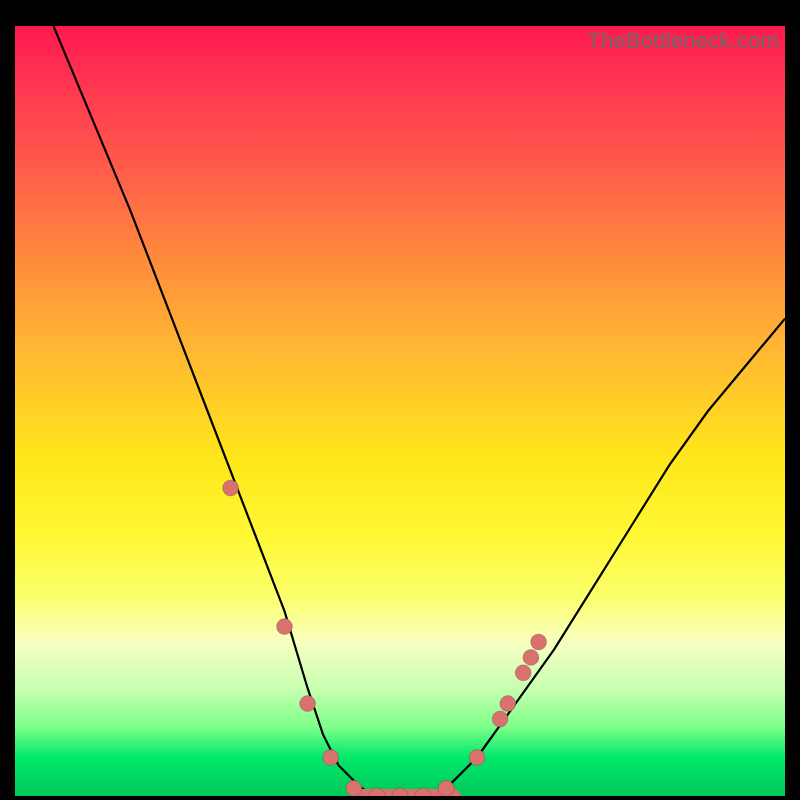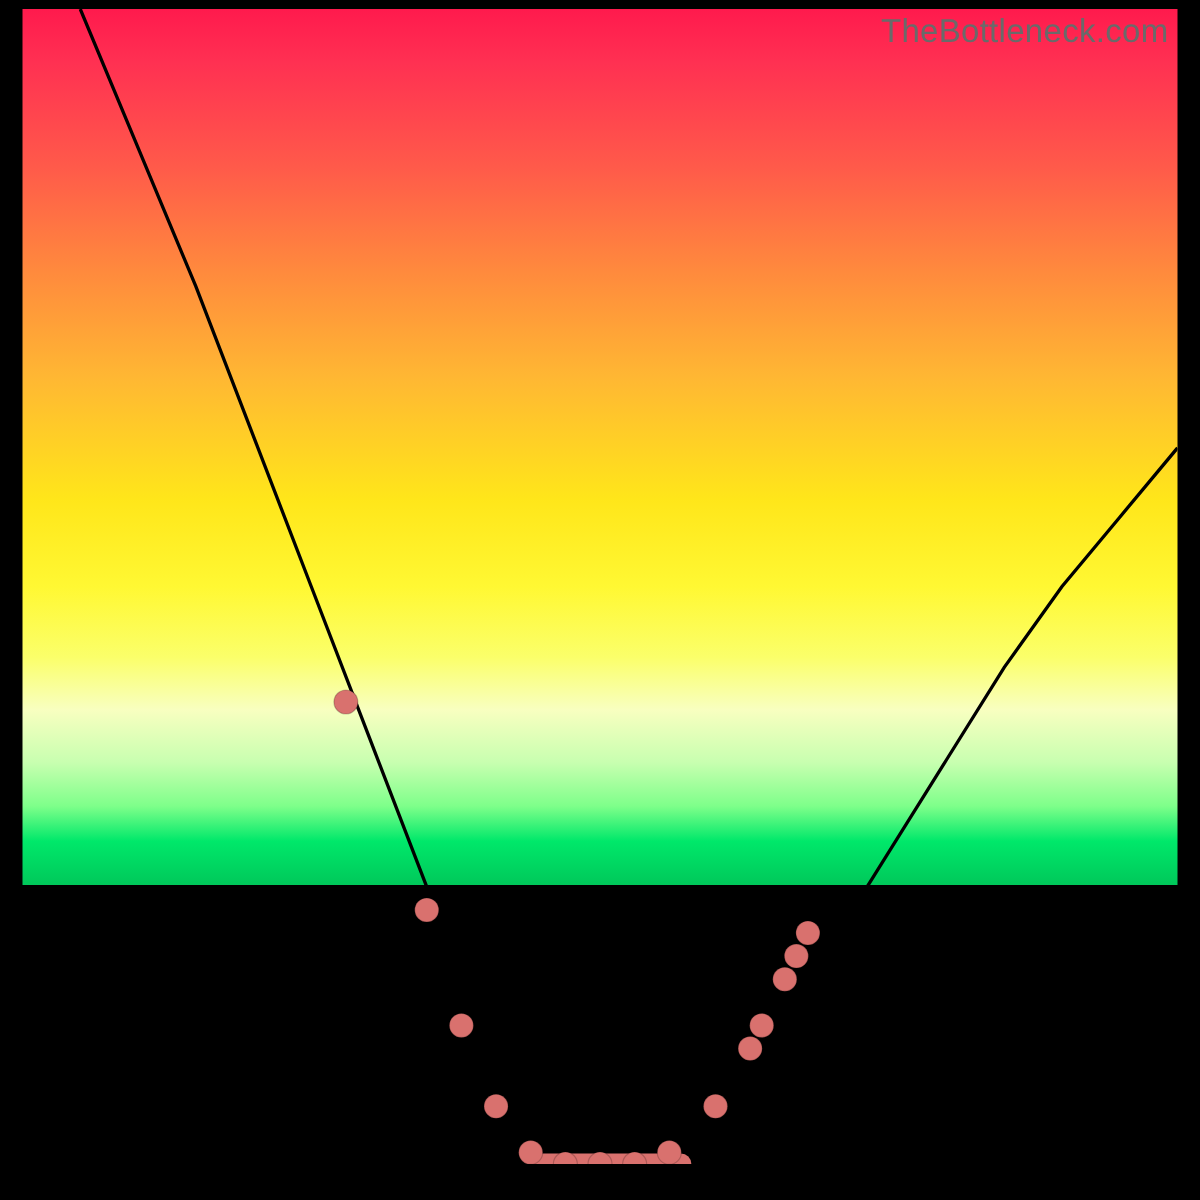--- a/index.html
+++ b/index.html
@@ -7,23 +7,23 @@
     padding: 0;
     width: 800px;
     height: 800px;
     background: #000;
     overflow: hidden;
     font-family: Arial, Helvetica, sans-serif;
   }
   .frame {
     position: absolute;
     left: 15px;
-    top: 6px;
+    top: 26px;
     width: 770px;
-    height: 584px;
+    height: 770px;
     background: linear-gradient(to bottom,
       #ff1a4d 0%,
       #ff3052 6%,
       #ff5a4a 18%,
       #ff8a3d 30%,
       #ffb733 42%,
       #ffe61a 56%,
       #fff833 66%,
       #fbff6a 74%,
       #f8ffc0 80%,

